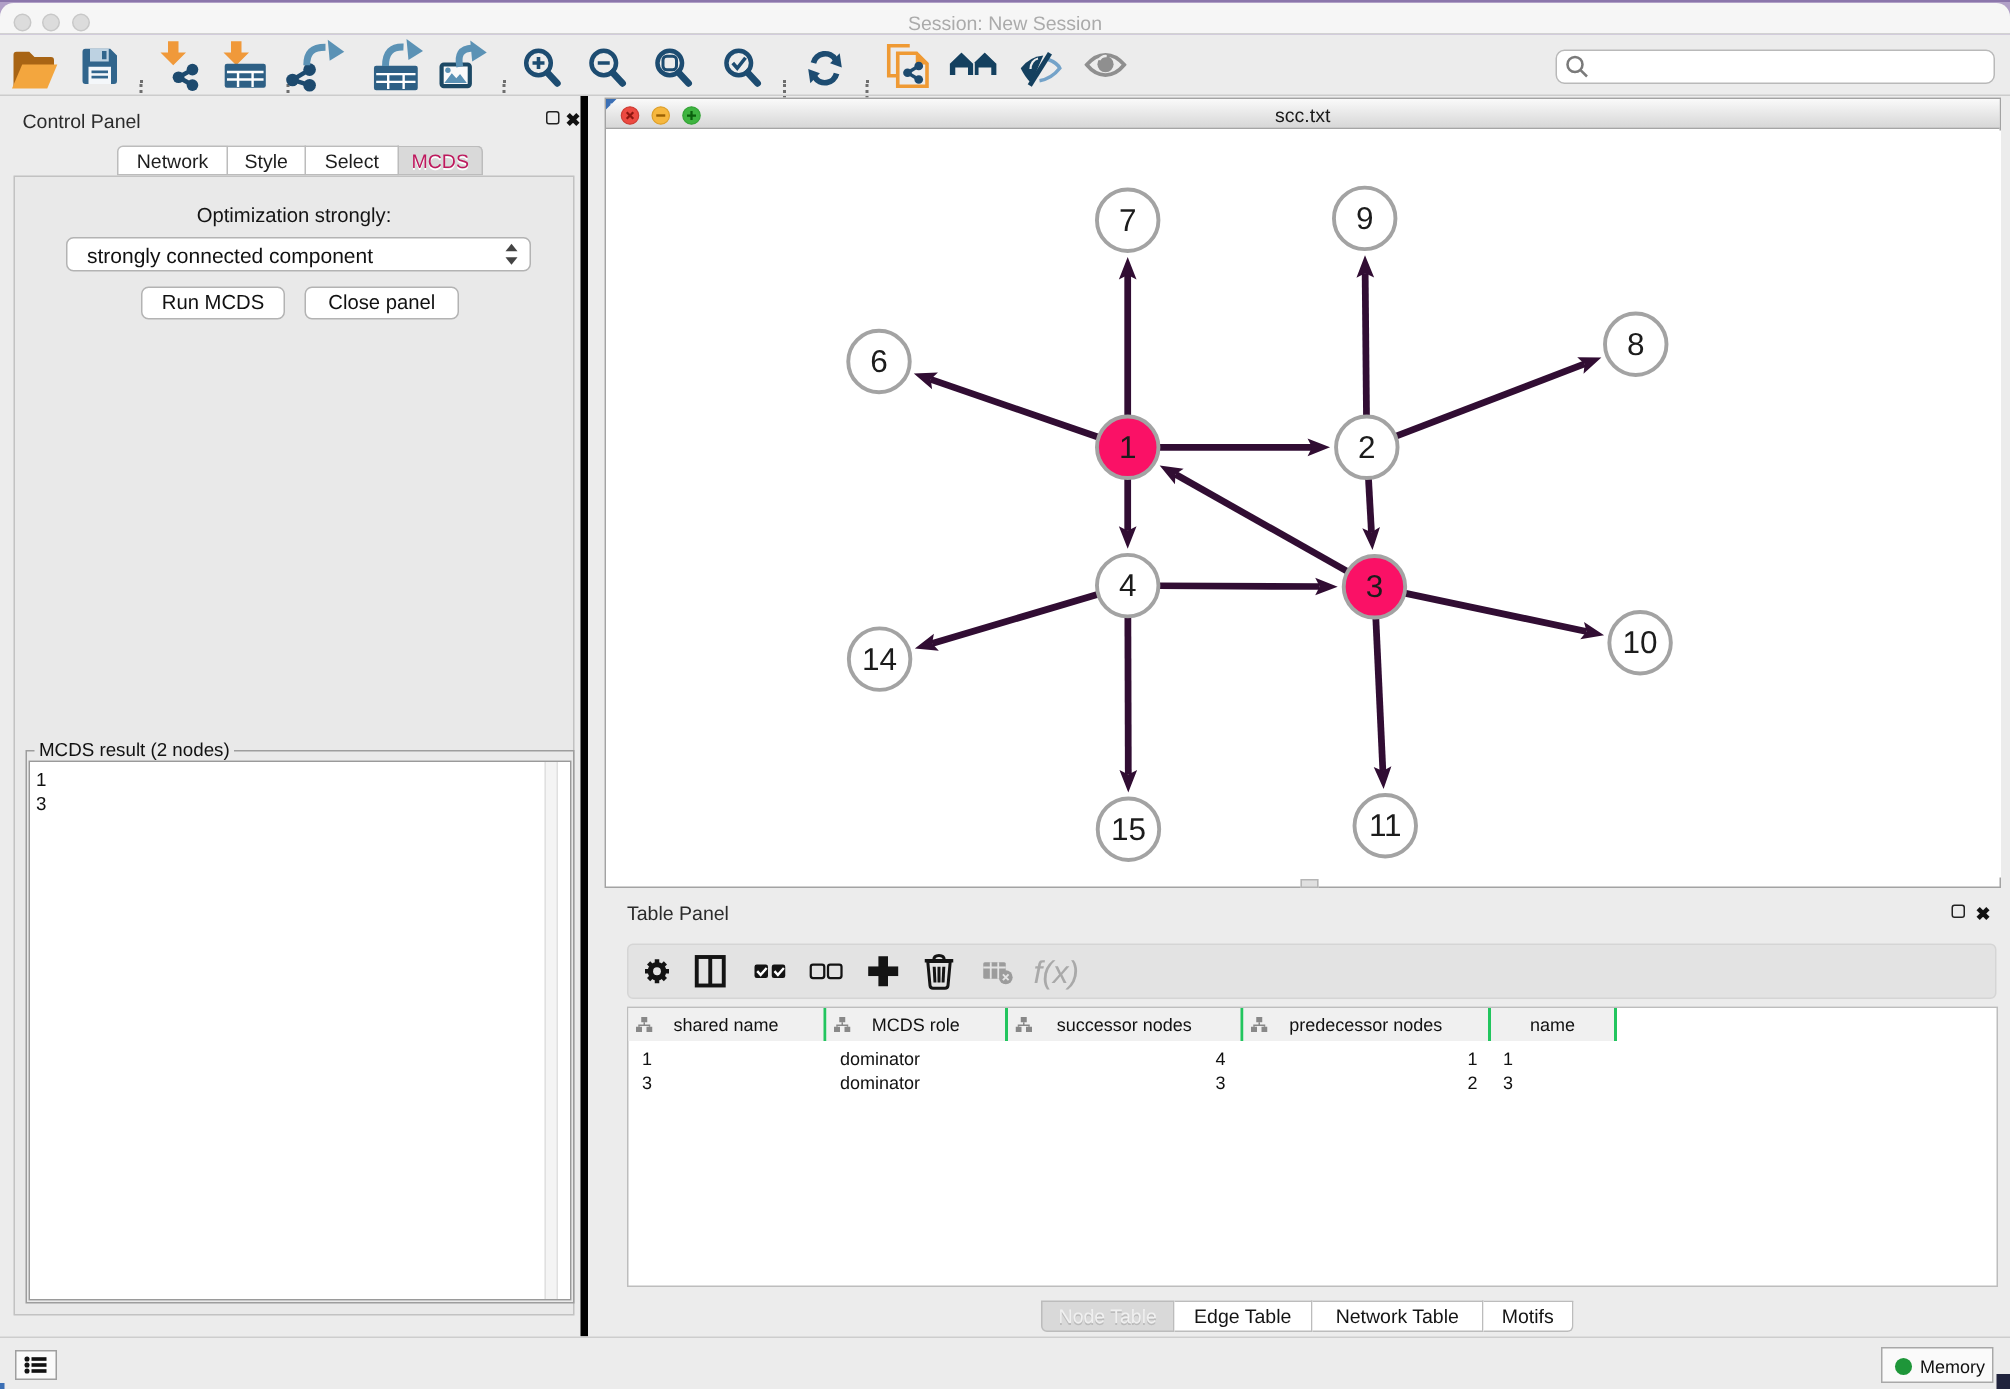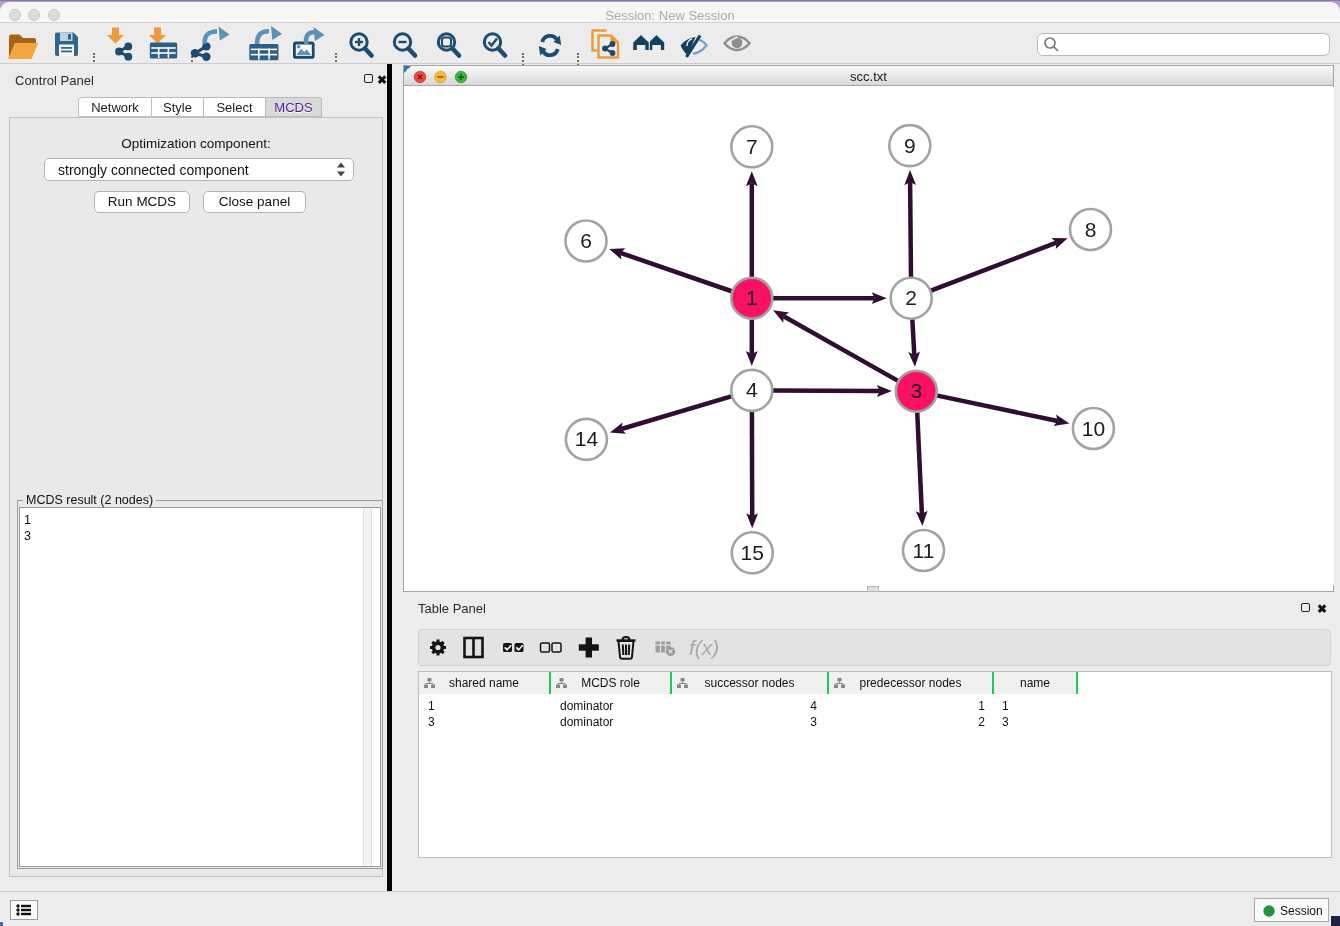--- a/index.html
+++ b/index.html
@@ -23,21 +23,21 @@
   border-right:5px solid #000000;box-sizing:border-box;}
 #ctrltitle{left:15px;top:9px;font-size:13px;color:#2b2b2b;}
 .floaticon{position:absolute;width:9px;height:9px;border:1.6px solid #222;
   border-radius:2px;box-sizing:border-box;background:transparent;}
 .closex{position:absolute;font-size:12px;font-weight:bold;color:#111;line-height:10px;}
 .tabs{position:absolute;display:flex;}
 .tab{height:20px;line-height:20px;background:#fff;border:1px solid #bcbcbc;
   border-left:none;font-size:13px;color:#1d1d1d;text-align:center;box-sizing:border-box;}
 .tab.first{border-left:1px solid #bcbcbc;border-radius:4px 0 0 0;}
 .tab.last{border-radius:0 4px 0 0;}
-.tab.sel{background:#d9d9d9;color:#4c1d95;text-shadow:0 1px 0 #fff;}
+.tab.sel{background:#d9d9d9;color:#be185d;text-shadow:0 1px 0 #fff;}
 #ctrlbox{left:9px;top:53px;width:374px;height:760px;background:#e9e9e9;
   border:1px solid #c2c2c2;box-sizing:border-box;}
 #optlabel{left:0;top:72px;width:392px;text-align:center;font-size:13.5px;color:#141414;}
 #combo{left:44px;top:94px;width:310px;height:23px;background:#fff;
   border:1px solid #b3b3b3;border-radius:5px;box-sizing:border-box;}
 #combo span{position:absolute;left:13px;top:3px;font-size:14px;color:#111;}
 .btn{position:absolute;height:22px;background:#fff;border:1px solid #b3b3b3;
   border-radius:5px;box-sizing:border-box;text-align:center;font-size:13.5px;
   color:#111;line-height:20px;}
 #fieldset{left:17px;top:436px;width:366px;height:369px;
@@ -218,21 +218,21 @@
   <div class="abs" id="ctrltitle">Control Panel</div>
   <div class="floaticon" style="left:364px;top:10px;"></div>
   <div class="closex" style="left:377px;top:11px;">✖</div>
   <div class="tabs" style="left:78px;top:33px;">
     <div class="tab first" style="width:74px;">Network</div>
     <div class="tab" style="width:52px;">Style</div>
     <div class="tab" style="width:62px;">Select</div>
     <div class="tab last sel" style="width:56px;">MCDS</div>
   </div>
   <div class="abs" id="ctrlbox"></div>
-  <div class="abs" id="optlabel">Optimization component:</div>
+  <div class="abs" id="optlabel">Optimization strongly:</div>
   <div class="abs" id="combo">
       <span>strongly connected component</span>
     <svg width="12" height="17" viewBox="0 0 12 17" style="position:absolute;right:6px;top:2px;">
       <polygon points="6,1.5 10,6.5 2,6.5" fill="#444"></polygon>
       <polygon points="6,15.5 10,10.5 2,10.5" fill="#444"></polygon>
     </svg>
   </div>
   <div class="btn" style="left:94px;top:127px;width:96px;">Run MCDS</div>
   <div class="btn" style="left:203px;top:127px;width:103px;">Close panel</div>
   <div class="abs" id="fieldset"></div>
@@ -409,35 +409,41 @@
     <div class="td" style="left:141px;top:27px;">dominator</div>
     <div class="td" style="left:253px;top:27px;width:145px;text-align:right;">4</div>
     <div class="td" style="left:410px;top:27px;width:156px;text-align:right;">1</div>
     <div class="td" style="left:583px;top:27px;">1</div>
     <div class="td" style="left:9px;top:43px;">3</div>
     <div class="td" style="left:141px;top:43px;">dominator</div>
     <div class="td" style="left:253px;top:43px;width:145px;text-align:right;">3</div>
     <div class="td" style="left:410px;top:43px;width:156px;text-align:right;">2</div>
     <div class="td" style="left:583px;top:43px;">3</div>
   </div>
+  <div class="btabs" style="left:290px;top:275px;">
+    <div class="btab first sel" style="width:89px;">Node Table</div>
+    <div class="btab" style="width:92px;">Edge Table</div>
+    <div class="btab" style="width:114px;">Network Table</div>
+    <div class="btab last" style="width:60px;">Motifs</div>
+  </div>
 </div>
 <div class="abs" id="statusbar">
   <div class="abs" id="listbtn">
     <svg width="26" height="18" viewBox="0 0 26 18">
       <g fill="#111">
         <circle cx="7" cy="5" r="1.7"></circle>
           <circle cx="7" cy="9" r="1.7"></circle>
           <circle cx="7" cy="13" r="1.7"></circle>
         <rect x="10" y="3.8" width="10" height="2.4"></rect>
         <rect x="10" y="7.8" width="10" height="2.4"></rect>
         <rect x="10" y="11.8" width="10" height="2.4"></rect>
       </g>
     </svg>
   </div>
   <div class="abs" id="membtn">
     <svg width="12" height="12" viewBox="0 0 12 12" style="position:absolute;left:8px;top:5.5px;">
         <circle cx="6" cy="6" r="5.7" fill="#1e9639"></circle>
       </svg>
-    <span style="position:absolute;left:25px;top:4.5px;font-size:12px;">Session</span>
+    <span style="position:absolute;left:25px;top:4.5px;font-size:12px;">Memory</span>
   </div>
 </div>
 <div class="abs" id="darkcorner"></div>
 <div class="abs" style="left:0;top:922px;width:3px;height:4px;background:#3b6fb5;"></div>
 
 </body></html>

